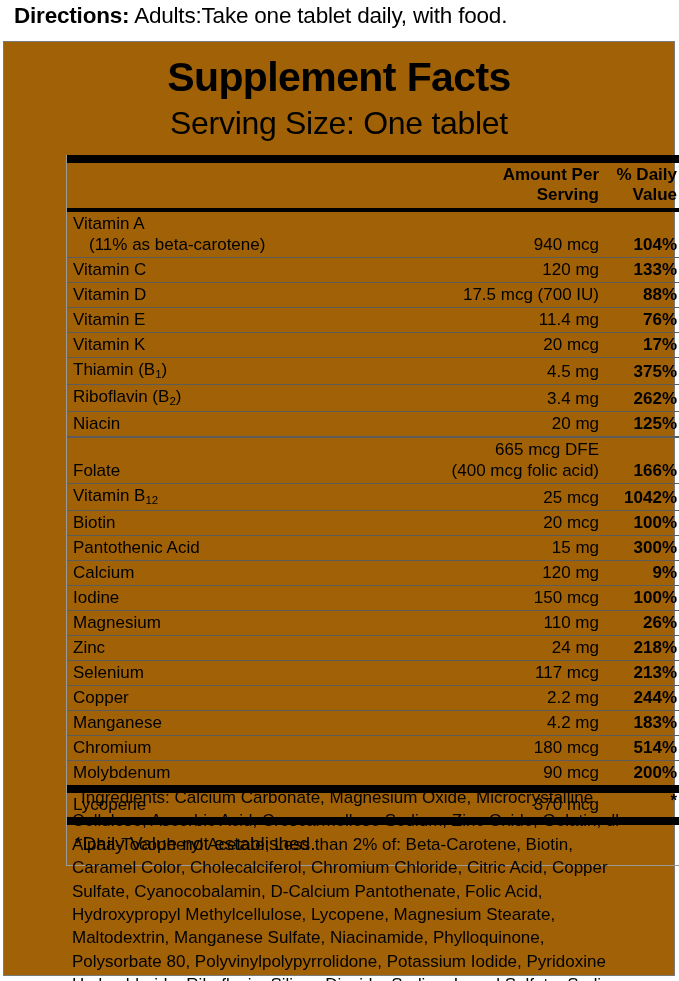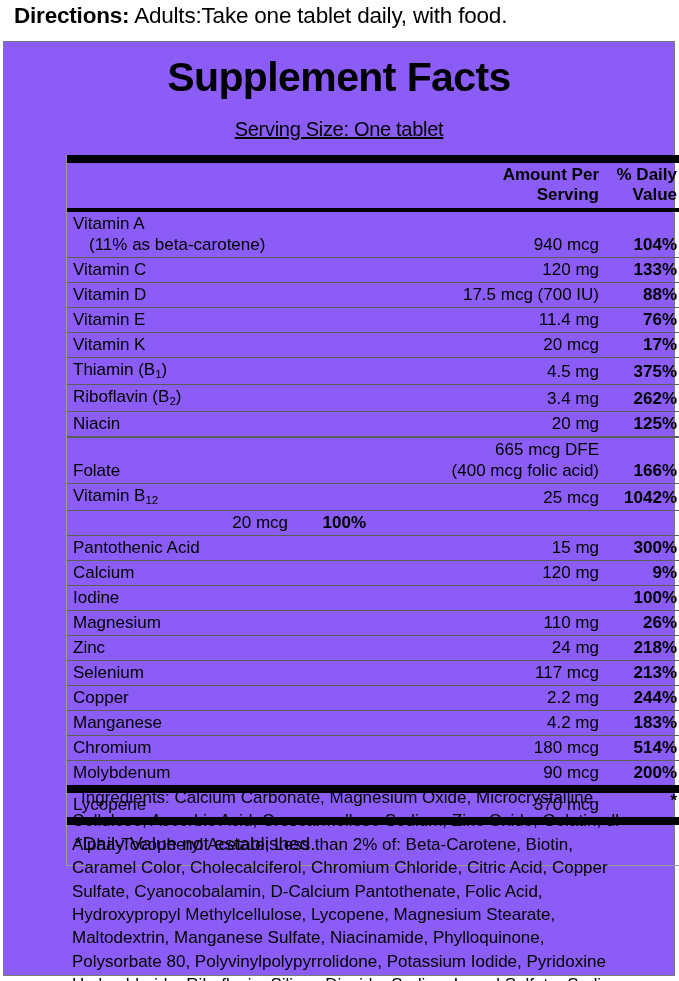--- a/index.html
+++ b/index.html
@@ -32,40 +32,39 @@
 
   
   #label-panel {
     position: absolute;
     left: 3px;
     top: 41px;
     width: 672px;
     height: 935px;
     border: 1px solid #7a7a7a;
     box-sizing: border-box;
-    background: #8b5cf6;
+    background: #a16207;
   }
 
   
   #title-block {
     text-align: center;
     padding-top: 12px;
   }
   #supplement-facts-title {
     font-size: 41px;
     font-weight: bold;
     line-height: 46px;
     letter-spacing: -0.6px;
   }
   #serving-size {
-    font-size: 20px;
+    font-size: 32px;
     line-height: 32px;
     letter-spacing: -0.3px;
-    margin-top: 13px;
-    text-decoration: underline;
+    margin-top: 7px;
   }
 
   
   #facts-table {
     position: absolute;
     left: 62px;
     top: 113px;
     width: 622px;
     box-sizing: border-box;
     border-left: 1px solid #9a9a9a;
@@ -298,20 +297,23 @@
           <div class="col-name">
             <span class="subline">Vitamin B<sub>12</sub></span>
           </div>
           <div class="col-amount">
             <span class="subline">25 mcg</span>
           </div>
           <div class="col-dv">1042%</div>
         </div>
         <div class="rule-thin"></div>
         <div class="facts-row">
+          <div class="col-name">
+            <span class="subline">Biotin</span>
+          </div>
           <div class="col-amount">
             <span class="subline">20 mcg</span>
           </div>
           <div class="col-dv">100%</div>
         </div>
         <div class="rule-thin"></div>
         <div class="facts-row">
           <div class="col-name">
             <span class="subline">Pantothenic Acid</span>
           </div>
@@ -327,20 +329,23 @@
           </div>
           <div class="col-amount">
             <span class="subline">120 mg</span>
           </div>
           <div class="col-dv">9%</div>
         </div>
         <div class="rule-thin"></div>
         <div class="facts-row">
           <div class="col-name">
             <span class="subline">Iodine</span>
+          </div>
+          <div class="col-amount">
+            <span class="subline">150 mcg</span>
           </div>
           <div class="col-dv">100%</div>
         </div>
         <div class="rule-thin"></div>
         <div class="facts-row">
           <div class="col-name">
             <span class="subline">Magnesium</span>
           </div>
           <div class="col-amount">
             <span class="subline">110 mg</span>

